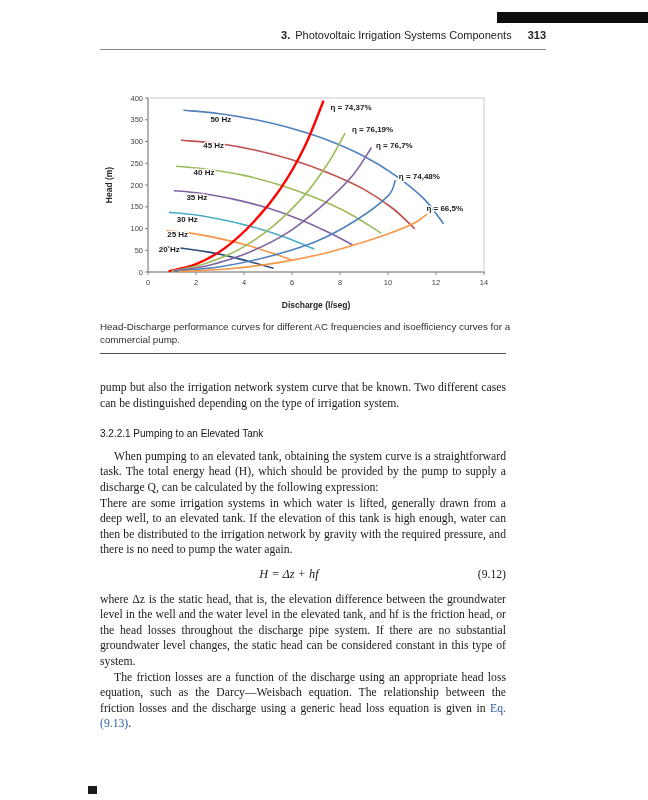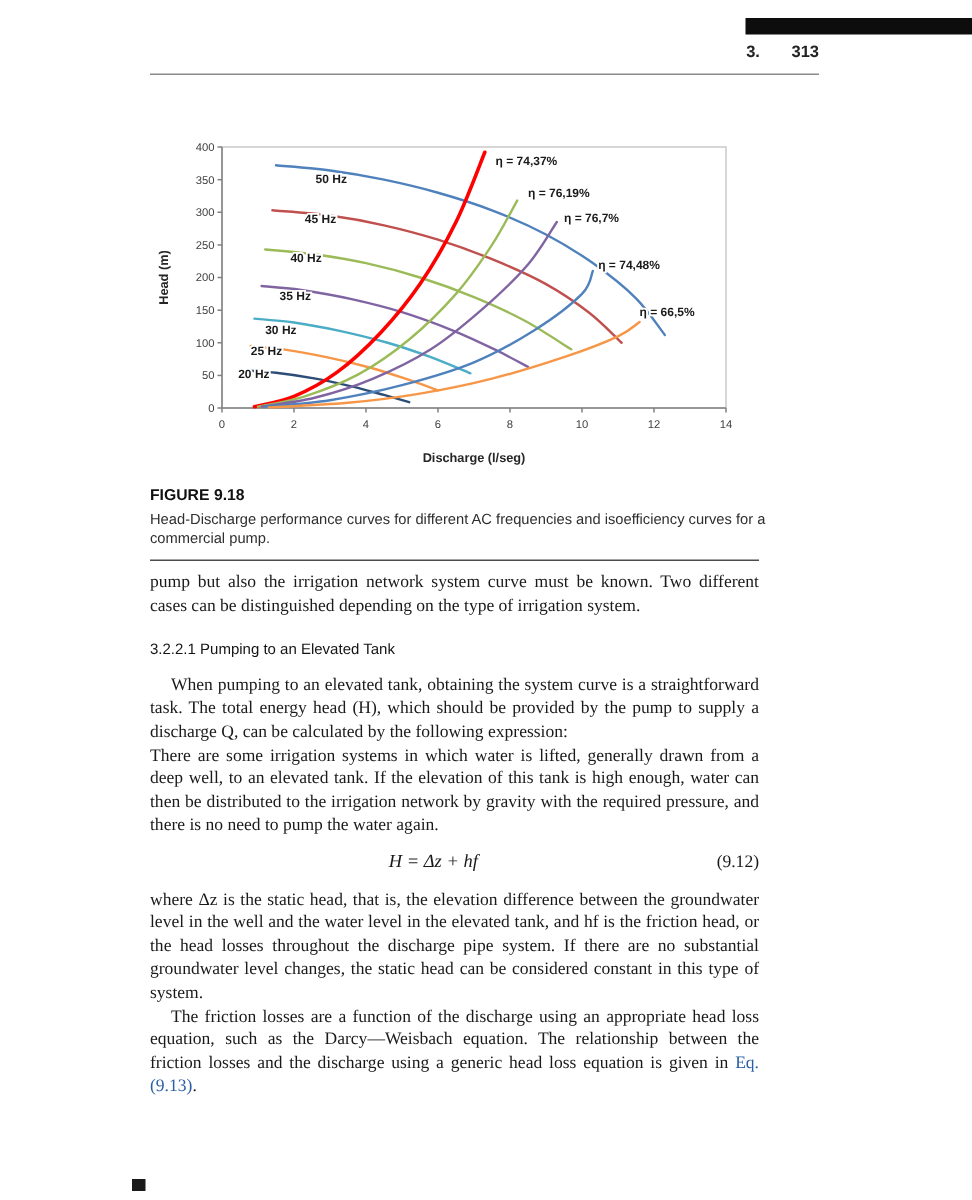--- a/index.html
+++ b/index.html
@@ -41,20 +41,21 @@
 </style>
 </head>
 <body>
 
 <div class="page">
 
   <div class="corner-bar"></div>
 
   <div class="running-head">
     <span class="ch-num">3.</span>
+    <span class="ch-title">Photovoltaic Irrigation Systems Components</span>
     <span class="pg-num">313</span>
   </div>
   <div class="head-rule"></div>
 
   <div class="figure">
     <div id="chart" class="chart"><svg width="392" height="228" viewBox="0 0 392 228" font-family="Liberation Sans, sans-serif">
           <rect x="46" y="14" width="336" height="174" fill="none" stroke="#c9c9c9" stroke-width="1"></rect>
           <line x1="46" y1="188" x2="46" y2="191" stroke="#808080"></line>
           <text x="46" y="201" font-size="7.5" fill="#3f3f3f" text-anchor="middle">0</text>
           <line x1="94" y1="188" x2="94" y2="191" stroke="#808080"></line>
@@ -111,27 +112,26 @@
           <text x="65.2" y="152.7" font-size="8" font-weight="bold" fill="#1a1a1a" stroke="#ffffff" stroke-width="2.5" paint-order="stroke">25 Hz</text>
           <text x="56.8" y="167.9" font-size="8" font-weight="bold" fill="#1a1a1a" stroke="#ffffff" stroke-width="2.5" paint-order="stroke">20 Hz</text>
           <text x="228.4" y="25.7" font-size="8" font-weight="bold" fill="#1a1a1a" stroke="#ffffff" stroke-width="2.5" paint-order="stroke">η = 74,37%</text>
           <text x="250" y="47.5" font-size="8" font-weight="bold" fill="#1a1a1a" stroke="#ffffff" stroke-width="2.5" paint-order="stroke">η = 76,19%</text>
           <text x="274" y="64" font-size="8" font-weight="bold" fill="#1a1a1a" stroke="#ffffff" stroke-width="2.5" paint-order="stroke">η = 76,7%</text>
           <text x="296.8" y="95.3" font-size="8" font-weight="bold" fill="#1a1a1a" stroke="#ffffff" stroke-width="2.5" paint-order="stroke">η = 74,48%</text>
           <text x="324.4" y="126.6" font-size="8" font-weight="bold" fill="#1a1a1a" stroke="#ffffff" stroke-width="2.5" paint-order="stroke">η = 66,5%</text>
           <text x="214" y="224" font-size="8.5" font-weight="bold" fill="#262626" text-anchor="middle">Discharge (l/seg)</text>
           <text x="10" y="101" font-size="8.5" font-weight="bold" fill="#262626" text-anchor="middle" transform="rotate(-90 10 101)">Head (m)</text>
         </svg></div>
-    <div class="fig-label">FIGURE 9.18</div>
     <div class="fig-caption">Head-Discharge performance curves for different AC frequencies and isoefficiency curves for a commercial pump.</div>
     <div class="caption-rule"></div>
   </div>
 
   <div class="bodytext">
-    <p class="para">pump but also the irrigation network system curve must be known. Two different cases can be distinguished depending on the type of irrigation system.</p>
+    <p class="para">pump but also the irrigation network system curve that be known. Two different cases can be distinguished depending on the type of irrigation system.</p>
 
     <h3 class="section-heading">3.2.2.1 Pumping to an Elevated Tank</h3>
 
     <p class="para indent">When pumping to an elevated tank, obtaining the system curve is a straightforward task. The total energy head (H), which should be provided by the pump to supply a discharge Q, can be calculated by the following expression:</p>
     <p class="para">There are some irrigation systems in which water is lifted, generally drawn from a deep well, to an elevated tank. If the elevation of this tank is high enough, water can then be distributed to the irrigation network by gravity with the required pressure, and there is no need to pump the water again.</p>
 
     <div class="eq-row">
       <span class="eq-body eq1">H = Δz + hf</span>
       <span class="eq-num">(9.12)</span>
     </div>

